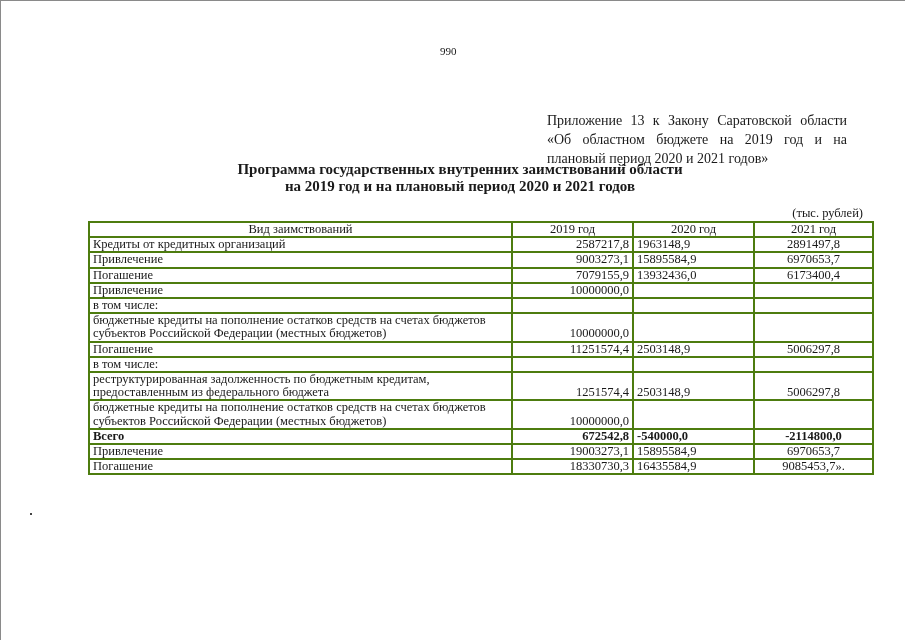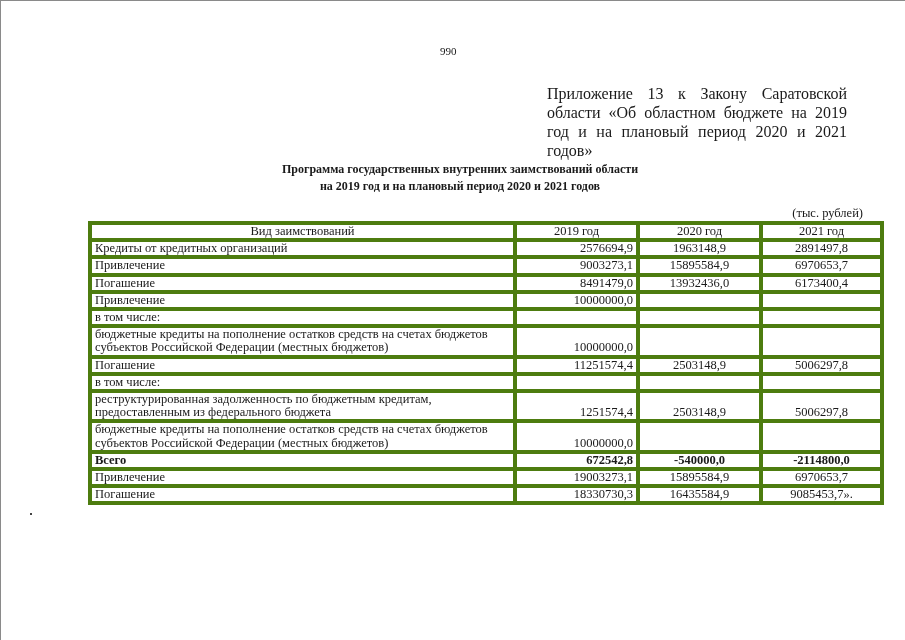--- a/index.html
+++ b/index.html
@@ -3,33 +3,33 @@
 <meta charset="utf-8">
 <style>
   html, body { margin: 0; padding: 0; }
   body {
     width: 905px; height: 640px; background: #ffffff; position: relative; overflow: hidden;
     font-family: "Liberation Serif", "DejaVu Serif", serif; color: #1a1a1a;
   }
   .scan-edge-top { position: absolute; left: 0; top: 0; width: 905px; height: 1px; background: #8a8a8a; }
   .scan-edge-left { position: absolute; left: 0; top: 0; width: 1px; height: 640px; background: #8a8a8a; }
   .page-number { position: absolute; left: 440px; top: 45px; font-size: 11px; }
-  .appendix { position: absolute; left: 547px; top: 84px; width: 300px; font-size: 16px; line-height: 19px; text-align: justify; }
-  .doc-title { position: absolute; left: 150px; top: 161px; width: 620px; text-align: center; font-weight: bold; font-size: 12px; line-height: 17px; }
+  .appendix { position: absolute; left: 547px; top: 111px; width: 300px; font-size: 14px; line-height: 19px; text-align: justify; }
+  .doc-title { position: absolute; left: 150px; top: 161px; width: 620px; text-align: center; font-weight: bold; font-size: 15px; line-height: 17px; }
   .units { position: absolute; right: 42px; top: 206px; font-size: 12.5px; }
   table.borrowings {
     position: absolute; left: 88px; top: 221px; border-collapse: collapse; font-size: 12.5px;
   }
   table.borrowings td, table.borrowings th {
-    border: 4px solid #4d7c0f; padding: 0 3px; line-height: 13.2px; vertical-align: bottom; font-weight: normal;
+    border: 2px solid #4d7c0f; padding: 0 3px; line-height: 13.2px; vertical-align: bottom; font-weight: normal;
   }
   table.borrowings th { text-align: center; }
   .c1 { width: 415px; text-align: left; }
   .c2 { width: 113px; text-align: right; margin-left: 16px; }
-  .c3 { width: 113px; text-align: center; }
+  .c3 { width: 113px; text-align: left; }
   .c4 { width: 111px; text-align: center; }
   tr.bold td { font-weight: bold; }
   .speck { position: absolute; width: 2px; height: 2px; background: #444; }
 </style>
 </head>
 <body>
 
 <div class="scan-edge-top"></div>
 <div class="scan-edge-left"></div>
 
@@ -49,33 +49,33 @@
     <tr>
       <th class="c1">Вид заимствований</th>
       <th class="c2" style="text-align:center">2019 год</th>
       <th class="c3" style="text-align:center">2020 год</th>
       <th class="c4" style="text-align:center">2021 год</th>
     </tr>
   </thead>
   <tbody id="table-body">
       <tr>
         <td class="c1">Кредиты от кредитных организаций</td>
-        <td class="c2">2576694,9</td>
+        <td class="c2">2587217,8</td>
         <td class="c3">1963148,9</td>
         <td class="c4">2891497,8</td>
       </tr>
       <tr>
         <td class="c1">Привлечение</td>
         <td class="c2">9003273,1</td>
         <td class="c3">15895584,9</td>
         <td class="c4">6970653,7</td>
       </tr>
       <tr>
         <td class="c1">Погашение</td>
-        <td class="c2">8491479,0</td>
+        <td class="c2">7079155,9</td>
         <td class="c3">13932436,0</td>
         <td class="c4">6173400,4</td>
       </tr>
       <tr>
         <td class="c1">Привлечение</td>
         <td class="c2">10000000,0</td>
         <td class="c3"></td>
         <td class="c4"></td>
       </tr>
       <tr>

